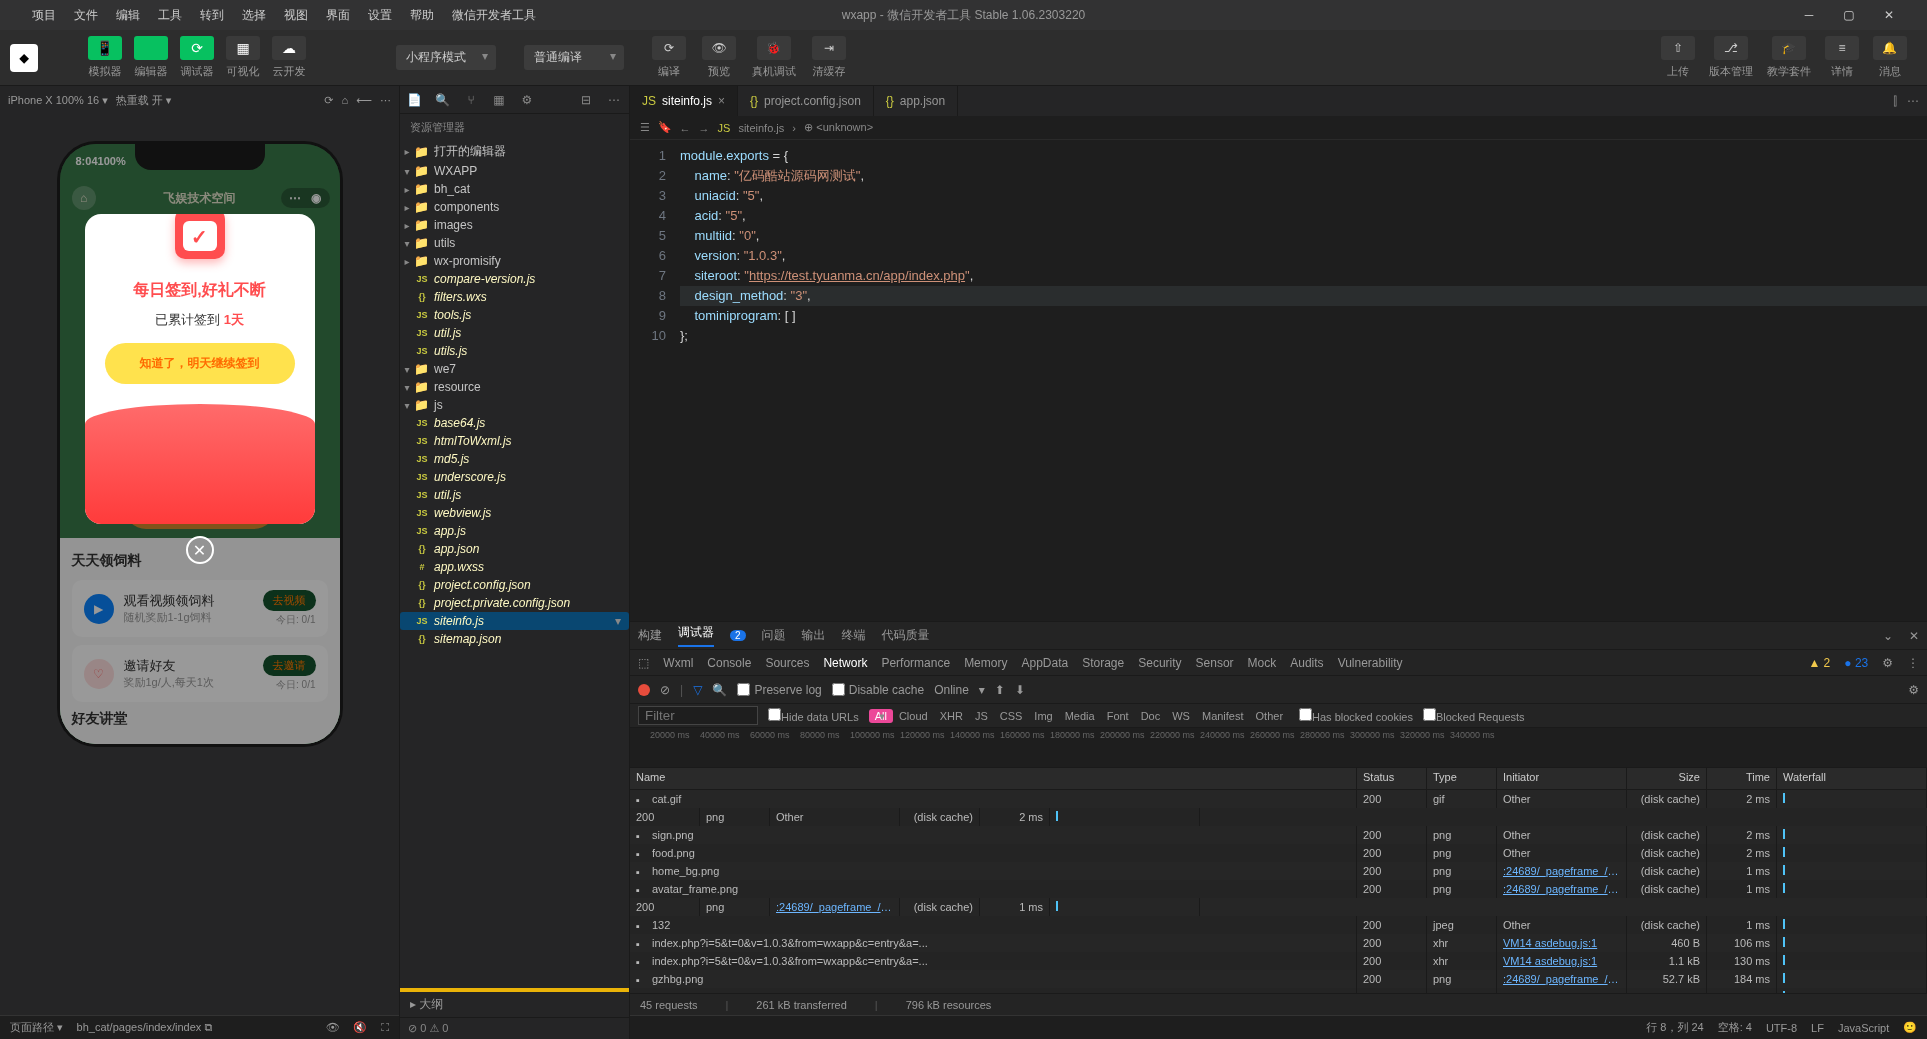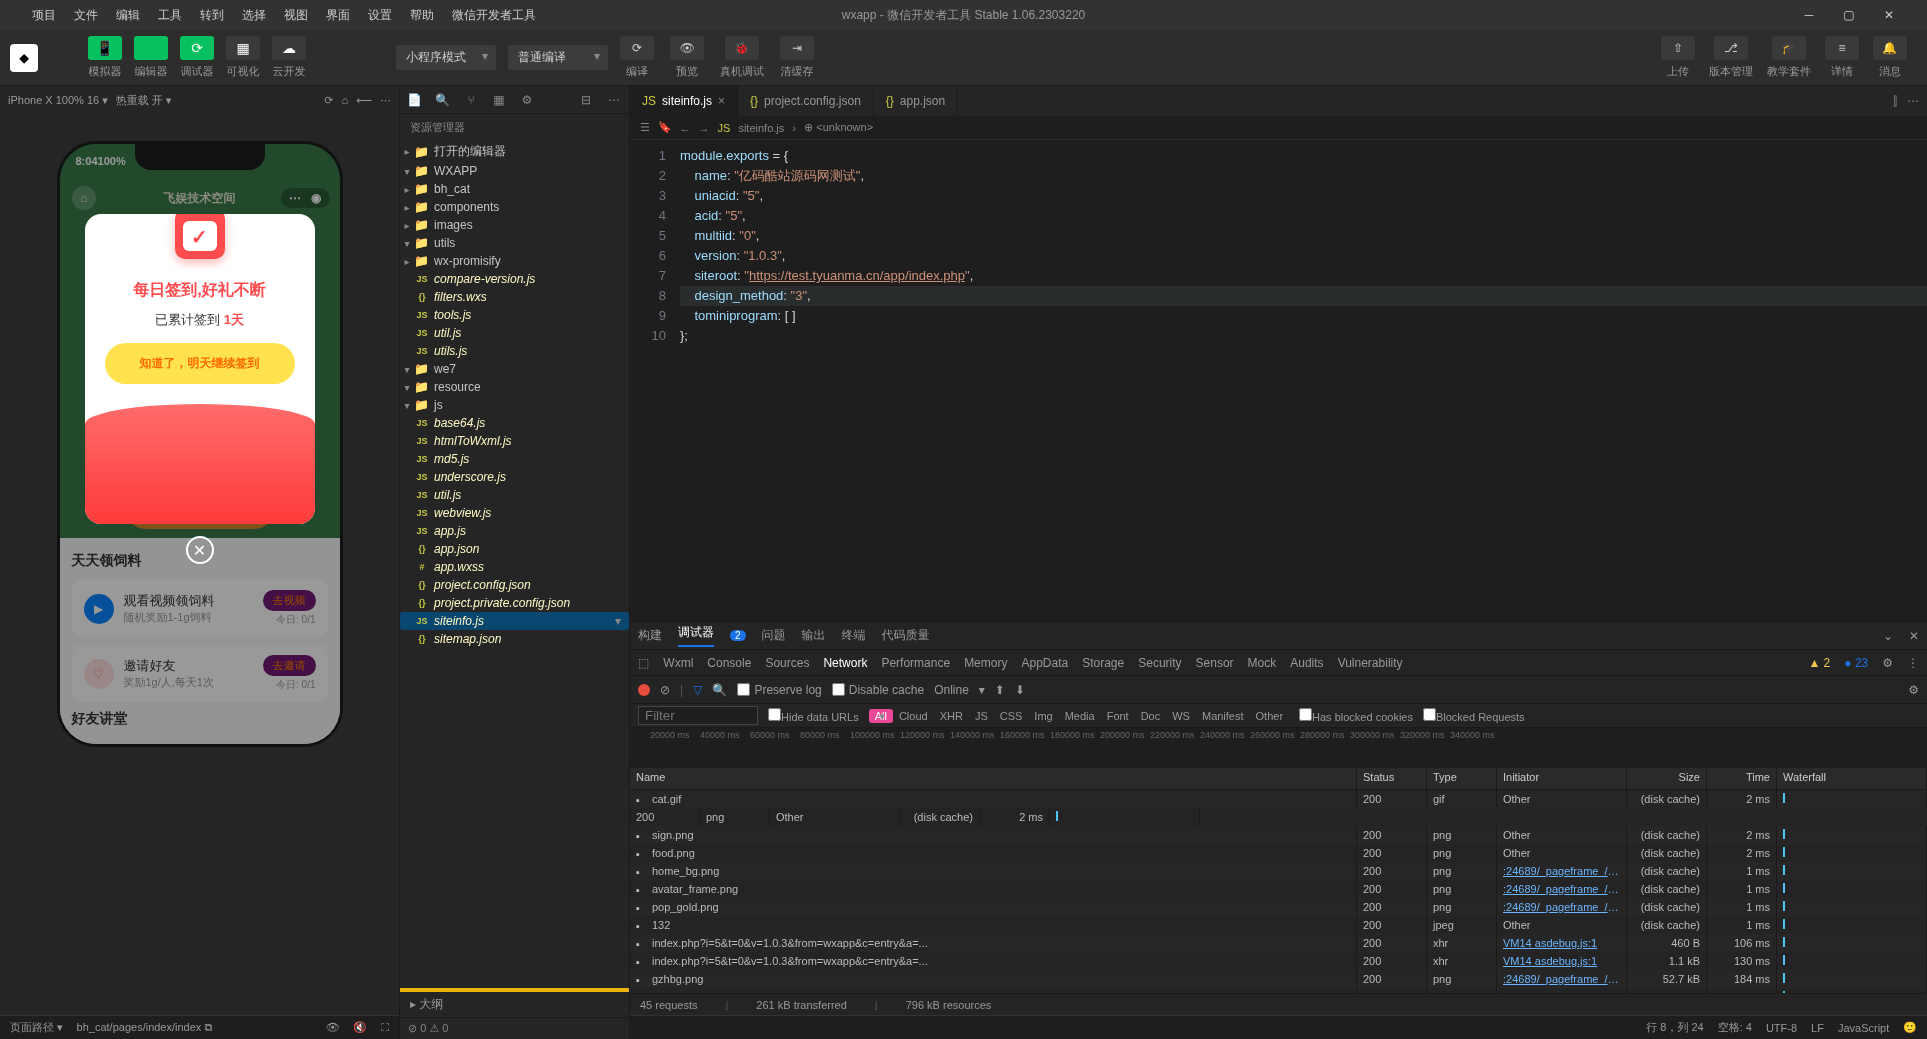--- a/index.html
+++ b/index.html
@@ -15,21 +15,21 @@
 
 
 .toptool { height: 56px; background: #2d2d2d; display: flex; align-items: center; padding: 0 10px; border-bottom: 1px solid #1a1a1a; }
 .toptool .logo { width: 28px; height: 28px; background: #fff; border-radius: 4px; margin-right: 50px; display:flex;align-items:center;justify-content:center;color:#000;font-weight:bold; }
 .toolbtns { display: flex; gap: 2px; align-items: flex-start; }
 .toolgroup { display: flex; flex-direction: column; align-items: center; margin-right: 10px; }
 .tgbtn { width: 34px; height: 24px; border-radius: 3px; display: flex; align-items: center; justify-content: center; color: #fff; font-size: 14px; }
 .tgbtn.green { background: #07c160; }
 .tgbtn.dark { background: #3a3a3a; }
 .tglabel { font-size: 11px; color: #999; margin-top: 4px; }
-.selwrap { margin-left: 80px; display: flex; gap: 12px; align-items: center; }
+.selwrap { margin-left: 80px; display: flex; gap: 28px; align-items: center; }
 .sel { background: #3c3c3c; padding: 4px 28px 4px 10px; border-radius: 3px; position: relative; min-width: 100px; }
 .sel::after { content: "▾"; position: absolute; right: 8px; color: #888; }
 .iconbtn { width: 34px; height: 24px; background: #3a3a3a; border-radius: 3px; display: flex; align-items: center; justify-content: center; color: #ccc; }
 .rightactions { margin-left: auto; display: flex; gap: 4px; }
 
 
 .main { flex: 1; display: flex; overflow: hidden; }
 
 
 .simpanel { width: 400px; background: #252526; display: flex; flex-direction: column; border-right: 1px solid #1a1a1a; }
@@ -57,21 +57,21 @@
 .closebtn { width: 28px; height: 28px; border: 2px solid #fff; border-radius: 50%; color: #fff; display: flex; align-items: center; justify-content: center; position:absolute;left:50%;transform:translateX(-50%);bottom:100px;font-size:16px; }
 .feedbtn { position: absolute; bottom: 100px; left: 50%; transform: translateX(-50%); background: #d78a2e; color: #fff; padding: 10px 70px; border-radius: 22px; }
 .lower { position: absolute; bottom: 0; left: 0; right: 0; background: #f7f7f7; padding: 14px 12px 6px; }
 .lower .sect { color: #333; font-weight: 600; font-size: 14px; margin-bottom: 10px; }
 .lcard { background: #fff; border-radius: 10px; padding: 10px 12px; display: flex; align-items: center; gap: 10px; margin-bottom: 8px; }
 .lcard .pic { width: 30px; height: 30px; background: #0a84ff; border-radius: 50%; display:flex;align-items:center;justify-content:center;color:#fff; }
 .lcard .tx { flex: 1; }
 .lcard .tx .t1 { color: #333; font-size: 13px; }
 .lcard .tx .t2 { color: #999; font-size: 11px; }
 .lcard .act { display:flex;flex-direction:column;align-items:flex-end;gap:2px; }
-.lcard .pill { background: #701a75; color: #ff7a00; padding: 3px 10px; border-radius: 12px; font-size: 11px; }
+.lcard .pill { background: #14532d; color: #ff7a00; padding: 3px 10px; border-radius: 12px; font-size: 11px; }
 .lcard .cnt { color: #999; font-size: 10px; }
 
 
 .explorer { width: 230px; background: #252526; border-right: 1px solid #1a1a1a; display: flex; flex-direction: column; }
 .exptop { height: 28px; display: flex; align-items: center; padding: 0 6px; gap: 10px; color: #888; border-bottom:1px solid #1a1a1a; }
 .exptop .ic { cursor: pointer; width:18px;text-align:center; }
 .exptitle { padding: 6px 10px; color: #888; font-size: 11px; }
 .tree { flex: 1; overflow: auto; font-size: 12px; }
 .tree .row { display: flex; align-items: center; padding: 2px 0; cursor: pointer; white-space: nowrap; }
 .tree .row.sel { background: #094771; }
@@ -664,21 +664,20 @@
             <div class="netrow">
               <div class="c-name"><span class="fic2">▪</span>avatar_frame.png</div>
               <div class="c-status">200</div>
               <div class="c-type">png</div>
               <div class="c-init link">:24689/_pageframe_/bh_c...</div>
               <div class="c-size">(disk cache)</div>
               <div class="c-time">1 ms</div>
               <div class="c-wf"><span style="display:inline-block;width:2px;height:10px;background:#4fc3f7;"></span></div>
             </div>
             <div class="netrow">
-              <div class="c-name"><span class="fic2">▪</span>pop_gold.png</div>
               <div class="c-status">200</div>
               <div class="c-type">png</div>
               <div class="c-init link">:24689/_pageframe_/bh_c...</div>
               <div class="c-size">(disk cache)</div>
               <div class="c-time">1 ms</div>
               <div class="c-wf"><span style="display:inline-block;width:2px;height:10px;background:#4fc3f7;"></span></div>
             </div>
             <div class="netrow">
               <div class="c-name"><span class="fic2">▪</span>132</div>
               <div class="c-status">200</div>

